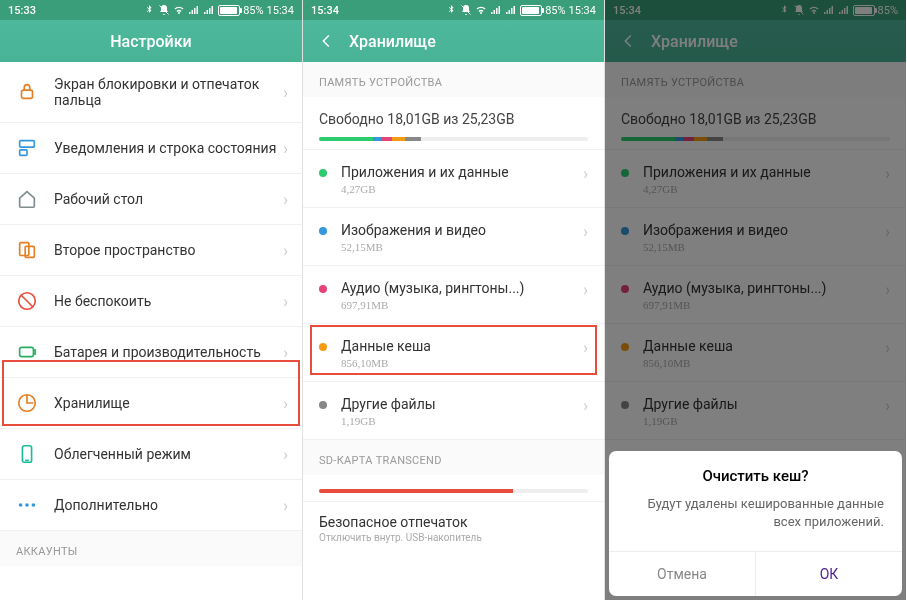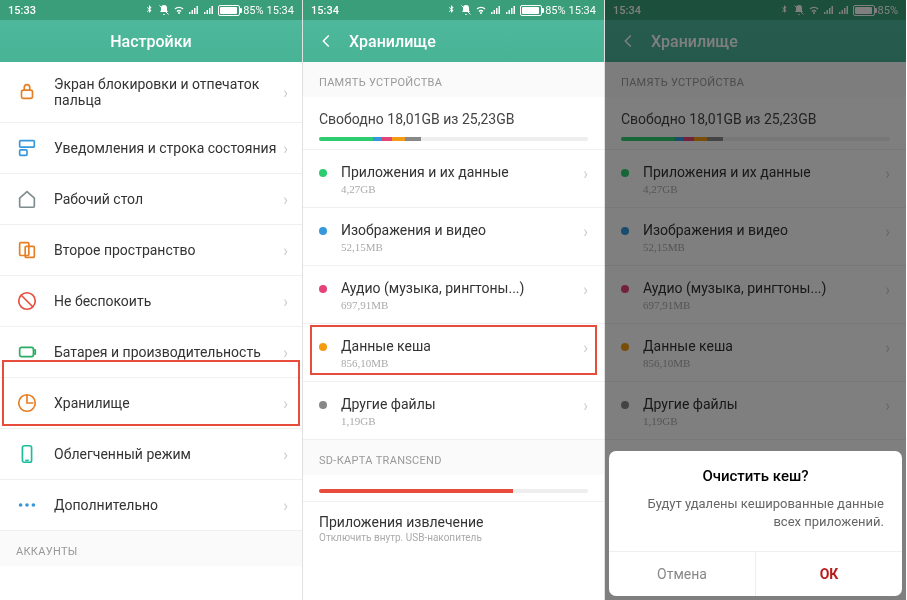--- a/index.html
+++ b/index.html
@@ -37,21 +37,21 @@
 
 .highlight { position:absolute; border:2px solid #e74c3c; pointer-events:none; }
 
 .dim { position:absolute; inset:0; background:rgba(0,0,0,.5); z-index:5; }
 .dialog { position:absolute; left:4px; right:4px; bottom:4px; background:#fff; border-radius:7px; z-index:6; overflow:hidden; }
 .dialog .dtitle { text-align:center; font-size:15px; font-weight:500; padding:16px 16px 10px; }
 .dialog .dbody { font-size:13px; color:#666; padding:0 18px 20px; text-align:right; line-height:1.4; }
 .dialog .dbtns { display:flex; border-top:1px solid #eee; }
 .dialog .dbtn { flex:1; text-align:center; padding:14px; font-size:14px; cursor:pointer; }
 .dialog .dbtn.cancel { color:#888; border-right:1px solid #eee; }
-.dialog .dbtn.ok { color:#b91c1c;font-weight:bold; }
+.dialog .dbtn.ok { color:#4c1d95; }
 
 .safe-block { padding:12px 16px; }
 .safe-block .t1 { font-size:14px; color:#333; }
 .safe-block .t2 { font-size:10px; color:#aaa; margin-top:2px; }
 .batt { width:22px; height:11px; border:1px solid #fff; border-radius:2px; position:relative; display:inline-flex; align-items:center; }
 .batt::after { content:""; position:absolute; right:-3px; top:2px; width:2px; height:5px; background:#fff; border-radius:0 1px 1px 0; }
 .batt-fill { background:#fff; height:7px; margin-left:1px; border-radius:1px; }
 </style>
 </head>
 <body>
@@ -235,21 +235,21 @@
       <div class="storage-row"><span class="chev2">›</span><span class="dot" style="background:#f39c12"></span><span class="lbl">Данные кеша</span><div class="sz">856,10MB</div></div>
       <div class="storage-row"><span class="chev2">›</span><span class="dot" style="background:#888"></span><span class="lbl">Другие файлы</span><div class="sz">1,19GB</div></div>
     </div>
   <div class="section-label">SD-КАРТА TRANSCEND</div>
   <div class="free-block">
     <div class="bar">
       <span style="background:#e74c3c;width:72%"></span>
     </div>
   </div>
   <div class="safe-block">
-    <div class="t1">Приложения извлечение</div>
+    <div class="t1">Безопасное отпечаток</div>
     <div class="t2">Отключить внутр. USB-накопитель</div>
   </div>
   <div class="highlight" style="top:325px; left:7px; right:7px; height:50px;"></div>
 </div>
 
 <div class="phone">
   <div class="status-bar">
     <span class="status-left">15:34</span>
     <span class="status-right">
       <svg viewBox="0 0 24 24">

